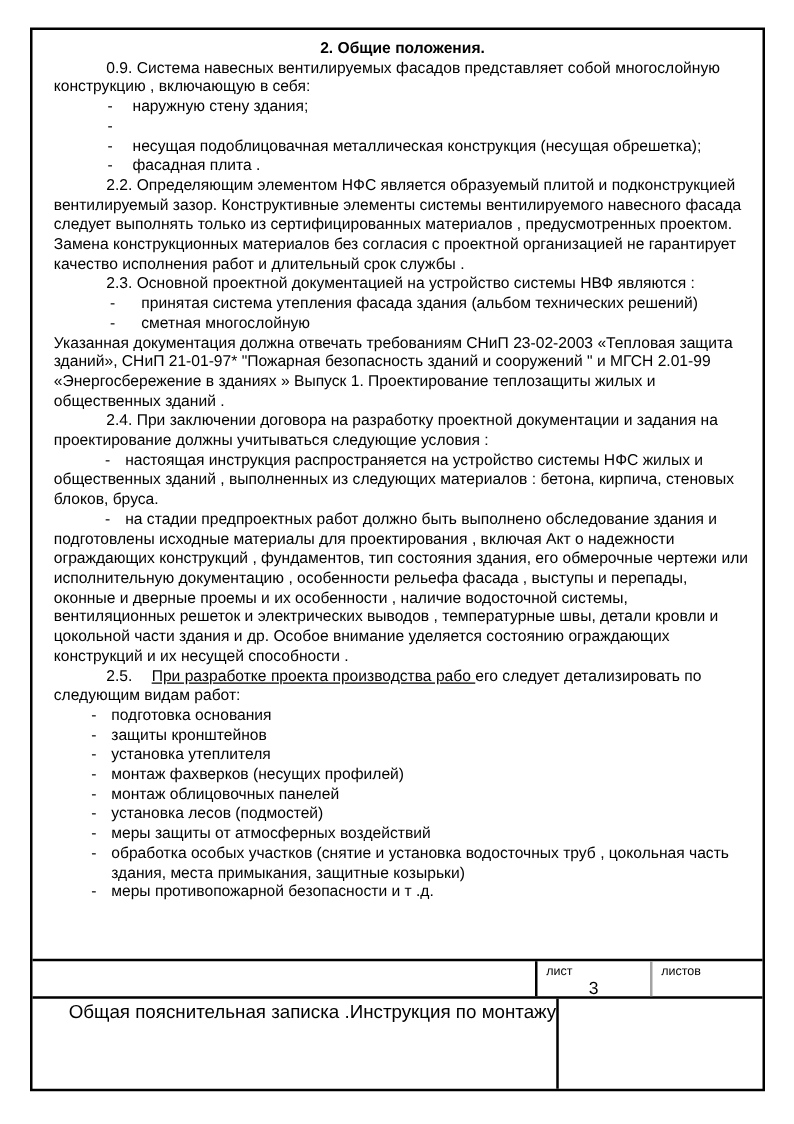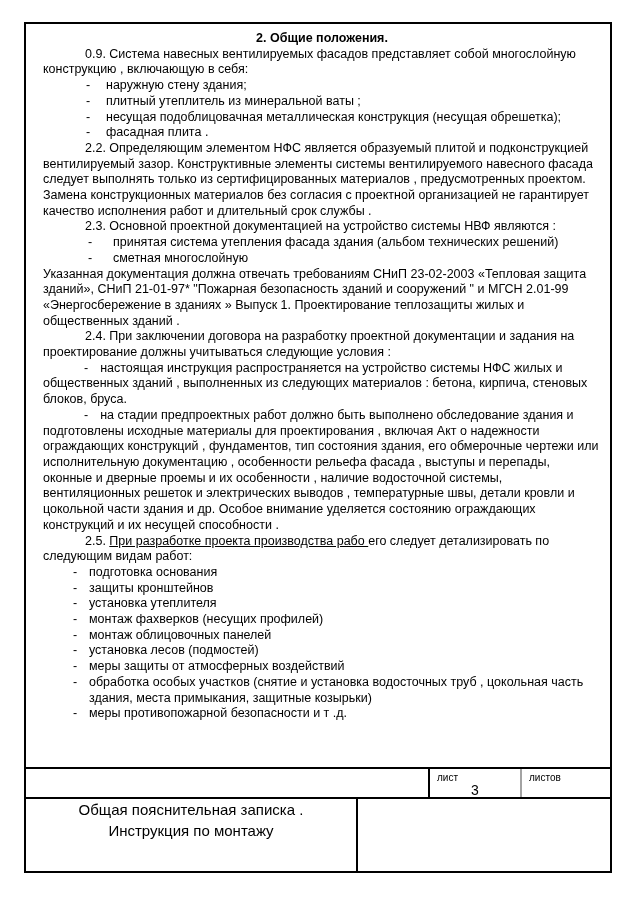--- a/index.html
+++ b/index.html
@@ -22,21 +22,21 @@
     padding:7px 9px 0 17px;
     font-size:12.5px;
     line-height:15.7px;
     text-align:left;
   }
   .heading { text-align:center; font-weight:bold; }
   .para { margin:0; text-indent:42px; }
   .para.noindent { text-indent:0; }
   .para.dashpara { text-indent:41px; }
   .inline-dash { margin-right:12px; }
-  .u { text-decoration:underline; }
+  .u { text-decoration:underline;margin-left:12px; }
   .list { margin:0; }
   .li { display:flex; margin:0; }
   .li .dash { flex:0 0 auto; }
   .li-text { flex:1 1 auto; }
   .list-a .li { padding-left:43px; } .list-a .dash { width:20px; }
   .list-b .li { padding-left:45px; } .list-b .dash { width:25px; }
   .list-d .li { padding-left:30px; } .list-d .dash { width:16px; }
   
   .footer {
     position:absolute; left:0; right:0; bottom:0;
@@ -54,22 +54,22 @@
   .f-cell-sheet {
     width:92px; flex:0 0 auto;
     border-left:2px solid #000;
     box-sizing:border-box;
   }
   .f-cell-sheets { flex:1 1 auto; border-left:2px solid #a3a3a3; }
   .f-label { font-size:10px; line-height:11px; padding:3px 0 0 7px; }
   .f-num { font-size:14px; line-height:14px; text-align:center; margin-top:0; }
   .f-row2 { flex:1 1 auto; display:flex; }
   .f-title-cell {
-    width:330px; flex:0 0 auto;
-    display:flex; flex-direction:column; justify-content:flex-start;
+    width:419px; flex:0 0 auto;
+    display:flex; flex-direction:row; justify-content:flex-end;
     text-align:center;
     font-size:15px; line-height:21px;
   }
   .f-right-cell { flex:1 1 auto; border-left:2px solid #000; }
 </style>
 </head>
 <body>
 
 <div class="page">
   <div class="frame">
@@ -77,21 +77,20 @@
     <div class="doc-body" id="doc-body">
         <div class="heading">2. Общие положения.</div>
         <p class="para"><span>0.9. Система навесных вентилируемых фасадов  представляет собой многослойную конструкцию , включающую в себя:</span></p>
         <div class="list list-a">
           <div class="li">
             <span class="dash">-</span>
             <span class="li-text">наружную стену здания;</span>
           </div>
           <div class="li">
             <span class="dash">-</span>
-            <span class="li-text">плитный утеплитель из минеральной ваты ;</span>
           </div>
           <div class="li">
             <span class="dash">-</span>
             <span class="li-text">несущая подоблицовачная металлическая конструкция  (несущая обрешетка);</span>
           </div>
           <div class="li">
             <span class="dash">-</span>
             <span class="li-text">фасадная плита .</span>
           </div>
         </div>

